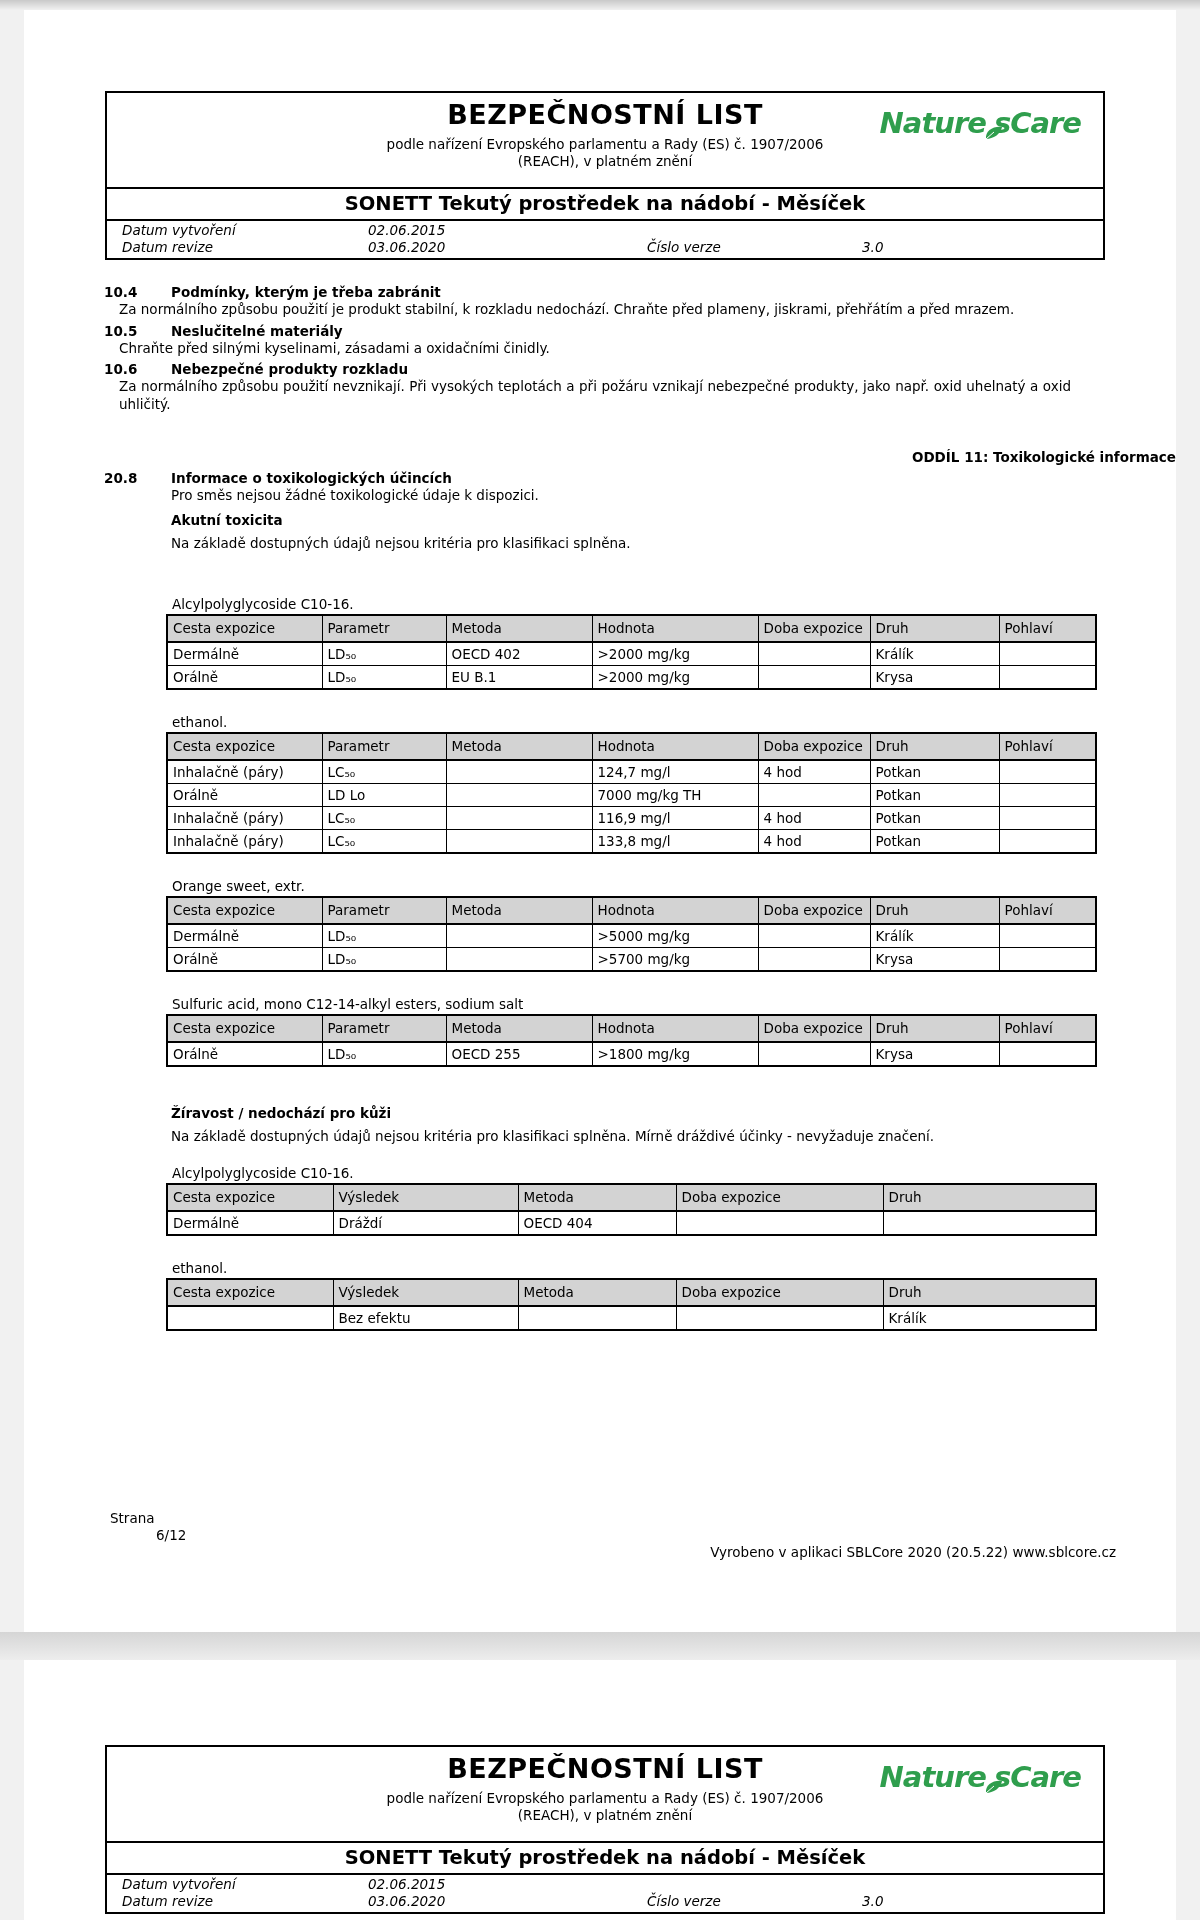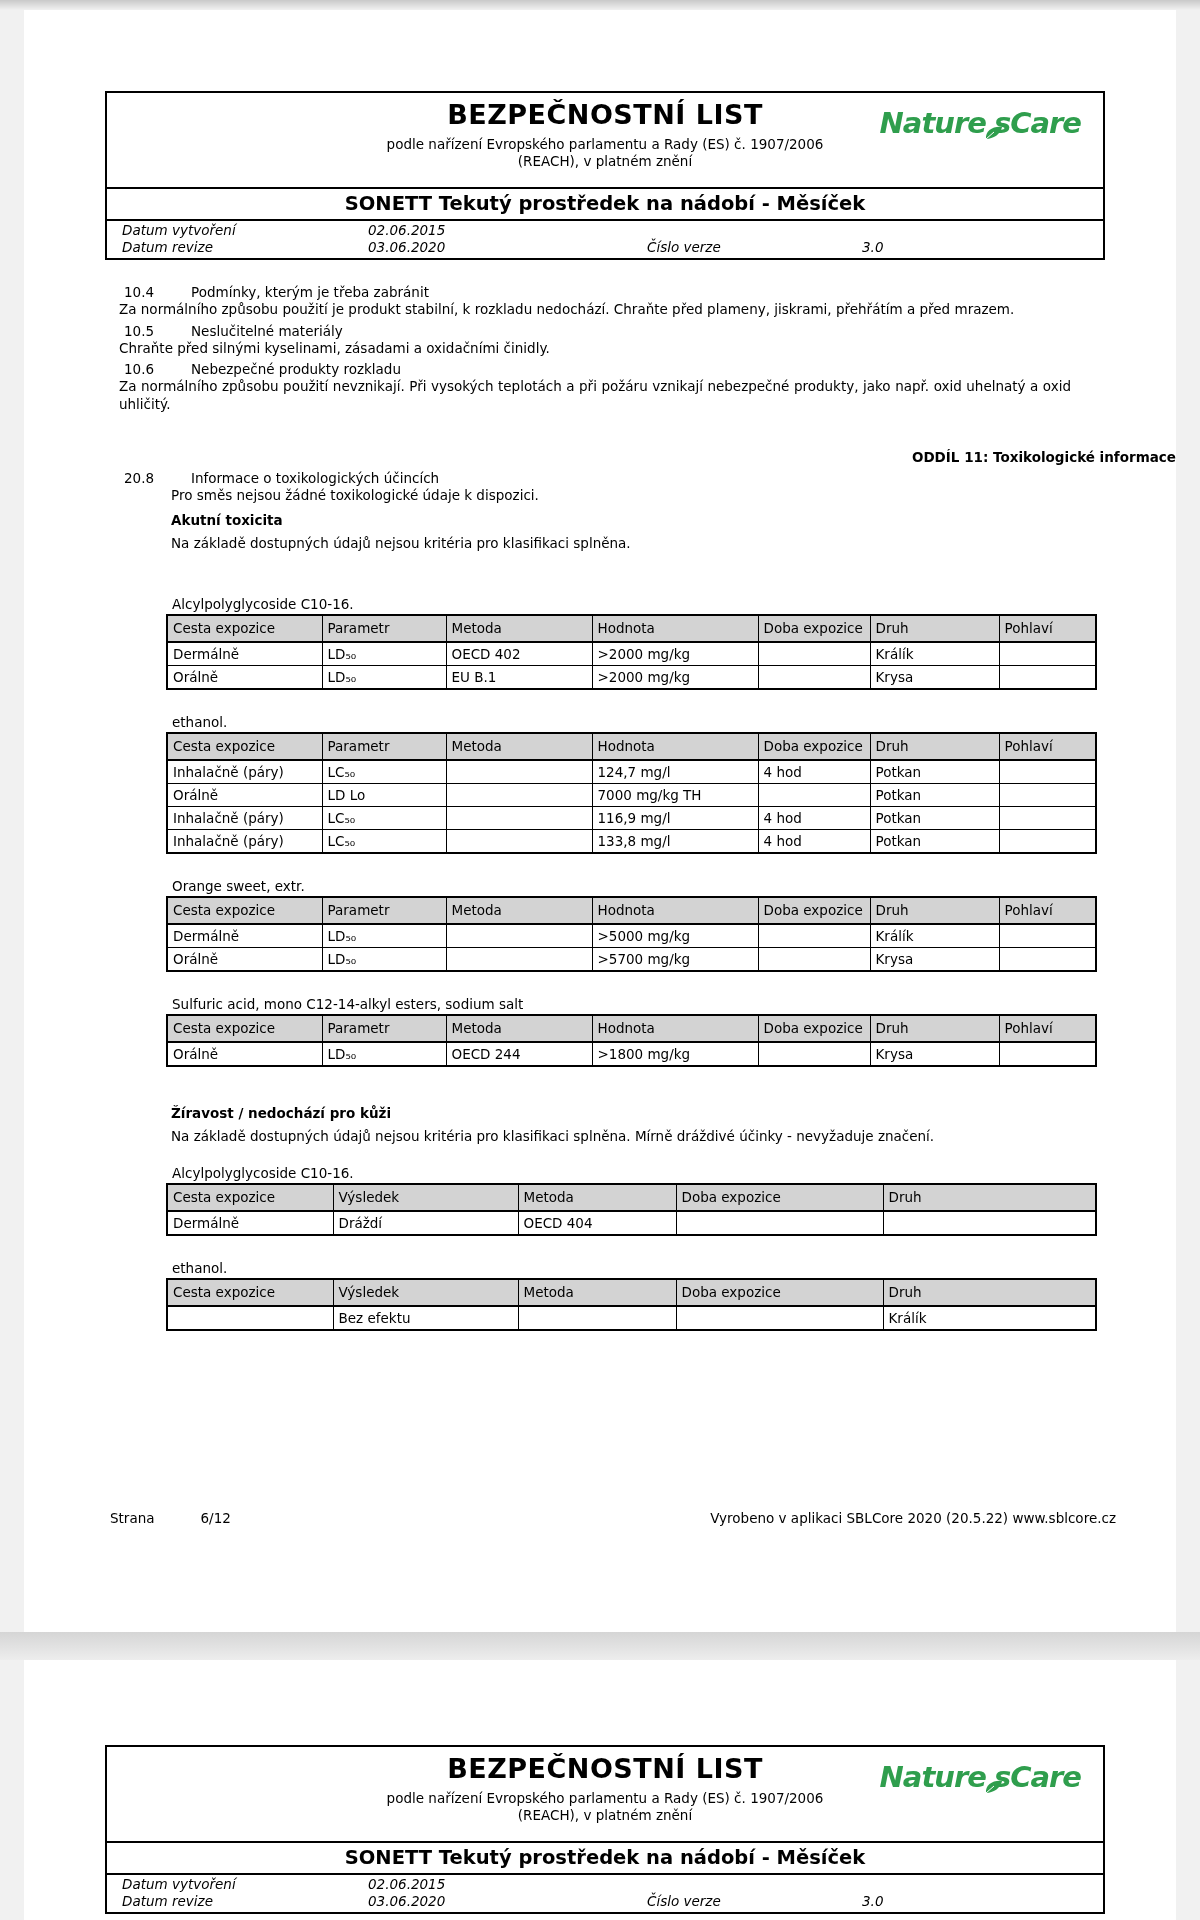--- a/index.html
+++ b/index.html
@@ -34,42 +34,42 @@
   .sds-logo .leafwrap{position:relative;display:inline-block;width:8px;}
   .sds-logo .leaf{position:absolute;left:-2px;top:-8px;}
   .sds-product{border-bottom:2px solid #000;text-align:center;
     font-weight:bold;font-size:19.5px;line-height:24px;padding:3px 0 3px;}
   .sds-dates{font-size:13.5px;padding:1px 12px 2px;font-style:italic;}
   .sds-dates .r{display:grid;grid-template-columns:246px 279px 215px 1fr;
     padding-left:3px;line-height:17px;}
 
   
   .content{font-size:13.5px;}
-  .sec-head{display:flex;font-weight:normal;line-height:17px;margin-top:4px;padding-left:20px;}
+  .sec-head{display:flex;font-weight:bold;line-height:17px;margin-top:4px;}
   .sec-head.first{margin-top:24px;}
   .sec-num{margin-left:80px;width:67px;flex:none;}
   .sec-body{margin-left:95px;width:952px;text-align:justify;line-height:17.5px;}
   .oddil-head{margin-left:80px;font-weight:bold;line-height:17px;margin-top:36px;text-align:right;}
   .sub-note{margin-left:147px;line-height:17px;}
   .block-head{margin-left:147px;font-weight:bold;line-height:17px;margin-top:8px;}
   .block-note{margin-left:147px;line-height:17px;margin-top:6px;}
   .substance{margin-left:148px;line-height:17px;margin-top:24px;}
   .substance.gap-lg{margin-top:44px;}
   .substance.gap-md{margin-top:20px;}
 
   table.tox{margin-left:142px;border-collapse:collapse;table-layout:fixed;
     width:931px;border:2px solid #000;margin-top:1px;}
   table.tox th{background:#d3d3d3;border:1px solid #000;border-bottom:2px solid #000;
     font-weight:normal;text-align:left;font-size:13.5px;padding:4px 5px;line-height:17px;}
   table.tox td{border:1px solid #000;font-size:13.5px;height:22px;
     padding:0 5px;line-height:21px;white-space:nowrap;overflow:hidden;}
 
   
   .footer{position:absolute;top:1500px;left:86px;right:60px;display:flex;
-    font-size:13.5px;line-height:17px;}
+    font-size:13.5px;line-height:17px;flex-direction:column;}
   .footer .pgnum{margin-left:46px;}
   .footer .gen{margin-left:auto;}
 </style>
 </head>
 <body>
 
 <div class="viewer">
   <div class="top-shade"></div>
 
   <div class="page page-1">
@@ -300,21 +300,21 @@
               <th>Hodnota</th>
               <th>Doba expozice</th>
               <th>Druh</th>
               <th>Pohlaví</th>
             </tr>
           </thead>
           <tbody>
             <tr>
               <td>Orálně</td>
               <td>LD₅₀</td>
-              <td>OECD 244</td>
+              <td>OECD 255</td>
               <td>&gt;1800 mg/kg</td>
               <td></td>
               <td>Krysa</td>
               <td></td>
             </tr>
           </tbody>
         </table>
 
       <div class="block-head" style="margin-top:38px;">Žíravost / nedochází pro kůži</div>
       <div class="block-note">Na základě dostupných údajů nejsou kritéria pro klasifikaci splněna. Mírně dráždivé účinky - nevyžaduje značení.</div>

